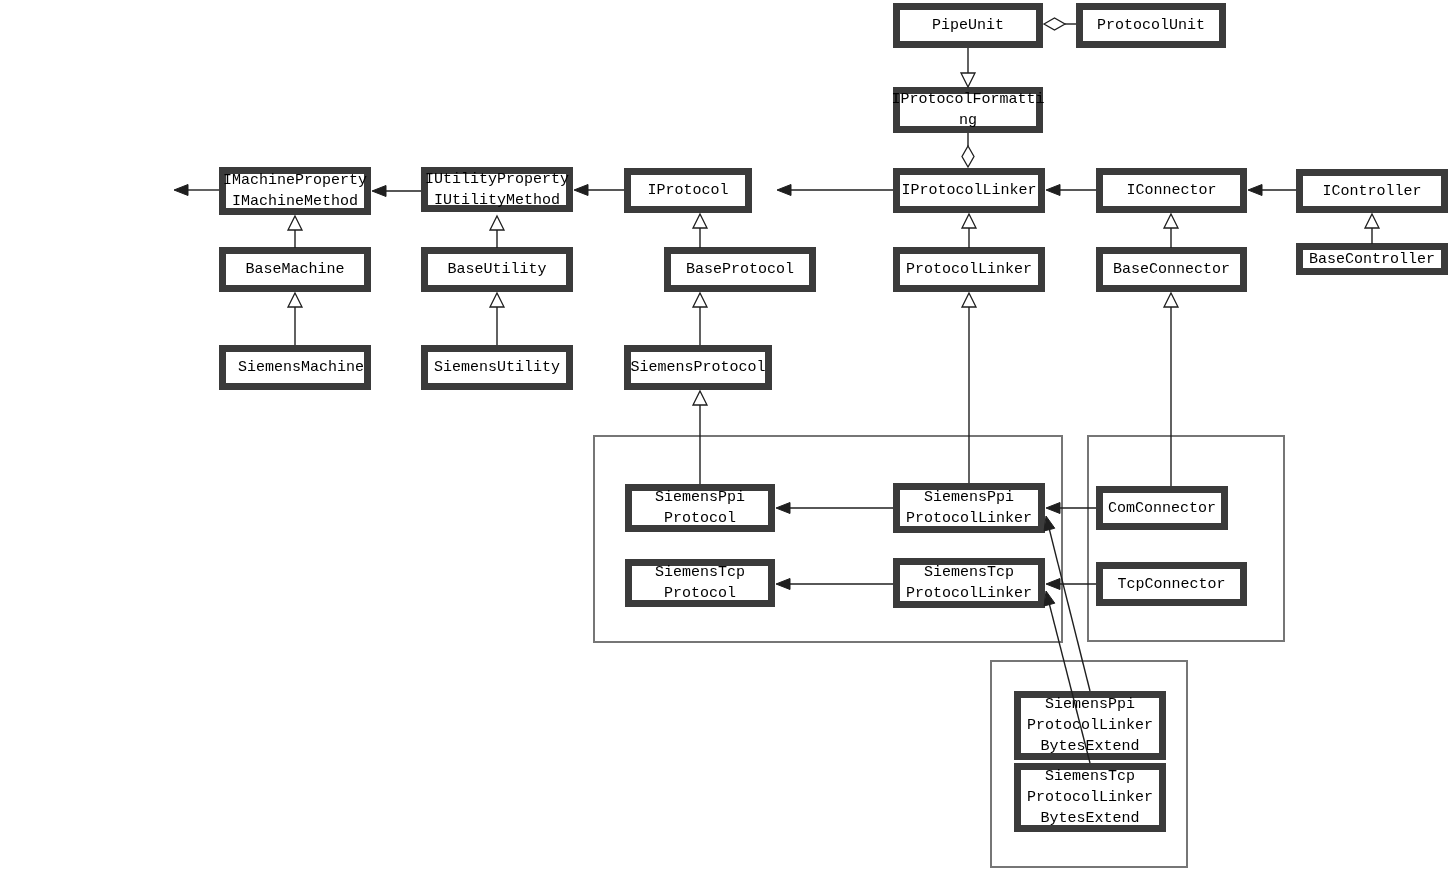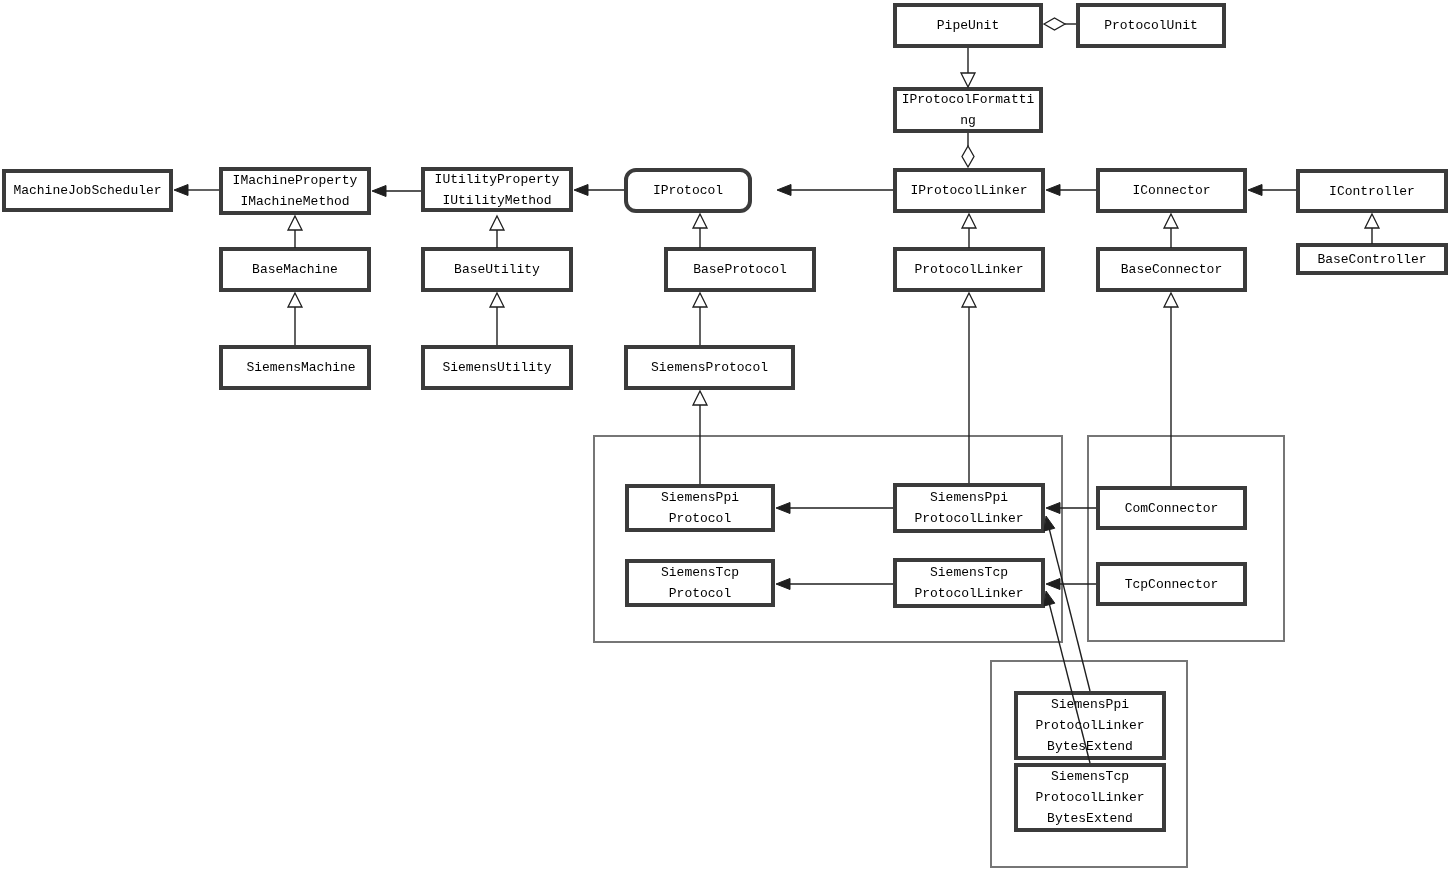--- a/index.html
+++ b/index.html
@@ -13,57 +13,54 @@
   }
   .layer { position: absolute; left: 0; top: 0; width: 100%; height: 100%; }
   .group {
     position: absolute;
     border: 2px solid #767676;
     box-sizing: border-box;
     background: transparent;
   }
   .node {
     position: absolute;
-    border: 4px solid #14b8a6;
+    border: 7px solid #14b8a6;
     background: #ffffff;
     box-sizing: border-box;
     display: flex;
     flex-direction: column;
     align-items: center;
     justify-content: center;
-    font-size: 13px;
+    font-size: 15px;
     line-height: 21px;
     color: #000000;
     white-space: nowrap;
     text-align: center;
   }
   svg.edges { position: absolute; left: 0; top: 0; pointer-events: none; }
 </style>
 </head>
 <body>
 
 <div class="canvas" style="width: 1449px; height: 871px;">
   <div class="layer" id="groups-layer">
       <div class="group" style="left: 593px; top: 435px; width: 470px; height: 208px; border-color: rgb(118, 118, 118);"></div>
       <div class="group" style="left: 1087px; top: 435px; width: 198px; height: 207px; border-color: rgb(118, 118, 118);"></div>
       <div class="group" style="left: 990px; top: 660px; width: 198px; height: 208px; border-color: rgb(118, 118, 118);"></div>
     </div>
   <div class="layer" id="nodes-layer">
-      <div class="node" style="left: 2px; top: 169px; width: 171px; height: 43px; border-color: rgb(59, 59, 59); background: rgb(255, 255, 255); color: rgb(0, 0, 0);">
-        <div>MachineJobScheduler</div>
-      </div>
       <div class="node" style="left: 219px; top: 167px; width: 152px; height: 48px; border-color: rgb(59, 59, 59); background: rgb(255, 255, 255); color: rgb(0, 0, 0); text-align: center;">
         <div>IMachineProperty</div>
         <div>IMachineMethod</div>
       </div>
       <div class="node" style="left: 421px; top: 167px; width: 152px; height: 45px; border-color: rgb(59, 59, 59); background: rgb(255, 255, 255); color: rgb(0, 0, 0);">
         <div>IUtilityProperty</div>
         <div>IUtilityMethod</div>
       </div>
-      <div class="node" style="left: 624px; top: 168px; width: 128px; height: 45px; border-color: rgb(59, 59, 59); background: rgb(255, 255, 255); color: rgb(0, 0, 0); border-radius: 12px;">
+      <div class="node" style="left: 624px; top: 168px; width: 128px; height: 45px; border-color: rgb(59, 59, 59); background: rgb(255, 255, 255); color: rgb(0, 0, 0);">
         <div>IProtocol</div>
       </div>
       <div class="node" style="left: 893px; top: 168px; width: 152px; height: 45px; border-color: rgb(59, 59, 59); background: rgb(255, 255, 255); color: rgb(0, 0, 0);">
         <div>IProtocolLinker</div>
       </div>
       <div class="node" style="left: 1096px; top: 168px; width: 151px; height: 45px; border-color: rgb(59, 59, 59); background: rgb(255, 255, 255); color: rgb(0, 0, 0);">
         <div>IConnector</div>
       </div>
       <div class="node" style="left: 1296px; top: 169px; width: 152px; height: 44px; border-color: rgb(59, 59, 59); background: rgb(255, 255, 255); color: rgb(0, 0, 0); text-align: right;">
         <div>IController</div>
@@ -85,21 +82,21 @@
       </div>
       <div class="node" style="left: 1296px; top: 243px; width: 152px; height: 32px; border-color: rgb(59, 59, 59); background: rgb(255, 255, 255); color: rgb(0, 0, 0);">
         <div>BaseController</div>
       </div>
       <div class="node" style="left: 219px; top: 345px; width: 152px; height: 45px; border-color: rgb(59, 59, 59); background: rgb(255, 255, 255); color: rgb(0, 0, 0); padding-left: 12px;">
         <div>SiemensMachine</div>
       </div>
       <div class="node" style="left: 421px; top: 345px; width: 152px; height: 45px; border-color: rgb(59, 59, 59); background: rgb(255, 255, 255); color: rgb(0, 0, 0);">
         <div>SiemensUtility</div>
       </div>
-      <div class="node" style="left: 624px; top: 345px; width: 171px; height: 45px; border-color: rgb(59, 59, 59); background: rgb(255, 255, 255); color: rgb(0, 0, 0);">
+      <div class="node" style="left: 624px; top: 345px; width: 148px; height: 45px; border-color: rgb(59, 59, 59); background: rgb(255, 255, 255); color: rgb(0, 0, 0);">
         <div>SiemensProtocol</div>
       </div>
       <div class="node" style="left: 893px; top: 3px; width: 150px; height: 45px; border-color: rgb(59, 59, 59); background: rgb(255, 255, 255); color: rgb(0, 0, 0);">
         <div>PipeUnit</div>
       </div>
       <div class="node" style="left: 1076px; top: 3px; width: 150px; height: 45px; border-color: rgb(59, 59, 59); background: rgb(255, 255, 255); color: rgb(0, 0, 0);">
         <div>ProtocolUnit</div>
       </div>
       <div class="node" style="left: 893px; top: 87px; width: 150px; height: 46px; border-color: rgb(59, 59, 59); background: rgb(255, 255, 255); color: rgb(0, 0, 0);">
         <div>IProtocolFormatti</div>
@@ -114,21 +111,21 @@
         <div>Protocol</div>
       </div>
       <div class="node" style="left: 893px; top: 483px; width: 152px; height: 50px; border-color: rgb(59, 59, 59); background: rgb(255, 255, 255); color: rgb(0, 0, 0);">
         <div>SiemensPpi</div>
         <div>ProtocolLinker</div>
       </div>
       <div class="node" style="left: 893px; top: 558px; width: 152px; height: 50px; border-color: rgb(59, 59, 59); background: rgb(255, 255, 255); color: rgb(0, 0, 0);">
         <div>SiemensTcp</div>
         <div>ProtocolLinker</div>
       </div>
-      <div class="node" style="left: 1096px; top: 486px; width: 151px; height: 44px; border-color: rgb(59, 59, 59); background: rgb(255, 255, 255); color: rgb(0, 0, 0);">
+      <div class="node" style="left: 1096px; top: 486px; width: 132px; height: 44px; border-color: rgb(59, 59, 59); background: rgb(255, 255, 255); color: rgb(0, 0, 0);">
         <div>ComConnector</div>
       </div>
       <div class="node" style="left: 1096px; top: 562px; width: 151px; height: 44px; border-color: rgb(59, 59, 59); background: rgb(255, 255, 255); color: rgb(0, 0, 0);">
         <div>TcpConnector</div>
       </div>
       <div class="node" style="left: 1014px; top: 691px; width: 152px; height: 69px; border-color: rgb(59, 59, 59); background: rgb(255, 255, 255); color: rgb(0, 0, 0);">
         <div>SiemensPpi</div>
         <div>ProtocolLinker</div>
         <div>BytesExtend</div>
       </div>

